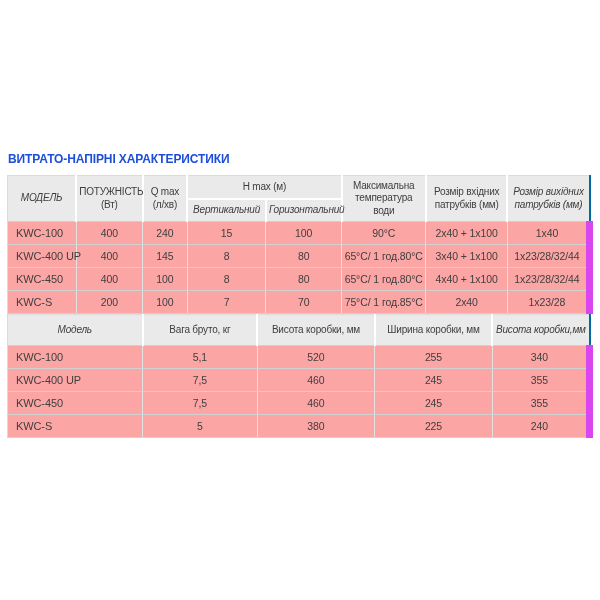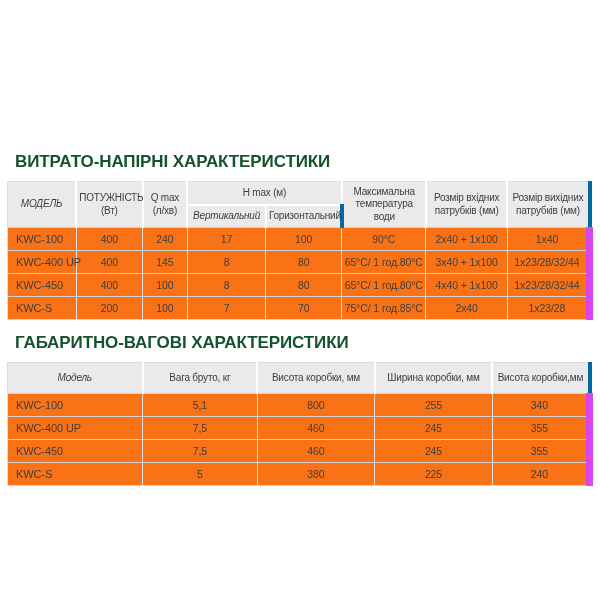--- a/index.html
+++ b/index.html
@@ -2,36 +2,36 @@
 <html><head>
 <meta charset="utf-8">
 <style>
   html,body{margin:0;padding:0;}
   body{
     width:600px;height:600px;background:#ffffff;position:relative;overflow:hidden;
     font-family:"Liberation Sans",sans-serif;
   }
   .sheet{position:absolute;left:7px;top:152px;width:586px;}
   .section-title{
-    font-size:17px;font-weight:bold;color:#14532d;margin:0 0 9px 8px;
+    font-size:12px;font-weight:bold;color:#1d4ed8;margin:0 0 9px 1px;
     letter-spacing:-0.1px;
   }
   .section-title.second{margin-top:13px;}
   table{width:100%;border-collapse:collapse;table-layout:fixed;color:#3e3e3e;}
   th{
     background:#eaeaea;border:2px solid #ffffff;font-weight:normal;
     font-size:10px;letter-spacing:-0.2px;text-align:center;vertical-align:middle;
     padding:1px 2px;line-height:1.25;
   }
   thead tr:first-child th{border-top:1px solid #dcdcdc;}
   th:first-child{border-left:1px solid #dcdcdc;font-style:italic;}
-  th:last-child{border-right:4px solid #0369a1;}
+  th:last-child{border-right:2px solid #0369a1;font-style:italic;}
   thead .hdr-bottom{border-bottom:1px solid #cfcfcf;}
   td{
-    background:#f97316;border:1px solid #e2e2e2;border-bottom:1px solid #d2d2d2;
+    background:#fca5a5;border:1px solid #e2e2e2;border-bottom:1px solid #d2d2d2;
     font-size:10.5px;text-align:center;vertical-align:middle;
     padding:1px 2px;white-space:nowrap;height:20px;letter-spacing:-0.1px;
   }
   td:first-child{border-left:1px solid #dcdcdc;}
   td:last-child{border-right:7px solid #d946ef;}
   td.model{text-align:left;padding-left:8px;font-size:11px;}
   .t1 thead tr{height:23px;}
   .t2 thead tr{height:31px;}
 </style>
 </head>
@@ -65,21 +65,21 @@
       <tr>
         <th class="hdr-bottom">Вертикальний</th>
         <th class="hdr-bottom">Горизонтальний</th>
       </tr>
     </thead>
     <tbody>
       <tr>
         <td class="model">KWC-100</td>
         <td>400</td>
         <td>240</td>
-        <td>17</td>
+        <td>15</td>
         <td>100</td>
         <td>90°С</td>
         <td>2x40 + 1x100</td>
         <td>1x40</td>
       </tr>
       <tr>
         <td class="model">KWC-400 UP</td>
         <td>400</td>
         <td>145</td>
         <td>8</td>
@@ -104,21 +104,20 @@
         <td>100</td>
         <td>7</td>
         <td>70</td>
         <td>75°С/ 1 год.85°С</td>
         <td>2x40</td>
         <td>1x23/28</td>
       </tr>
     </tbody>
   </table>
 
-  <h2 class="section-title second">ГАБАРИТНО-ВАГОВІ ХАРАКТЕРИСТИКИ</h2>
 
   <table class="t2">
     <colgroup>
       <col style="width:23.2%">
         <col style="width:19.7%">
         <col style="width:20.2%">
       <col style="width:20.2%">
         <col style="width:16.7%">
     </colgroup>
     <thead>
@@ -127,21 +126,21 @@
         <th class="hdr-bottom">Вага бруто, кг</th>
         <th class="hdr-bottom">Висота коробки, мм</th>
         <th class="hdr-bottom">Ширина коробки, мм</th>
         <th class="hdr-bottom">Висота коробки,мм</th>
       </tr>
     </thead>
     <tbody>
       <tr>
         <td class="model">KWC-100</td>
         <td>5,1</td>
-        <td>800</td>
+        <td>520</td>
         <td>255</td>
         <td>340</td>
       </tr>
       <tr>
         <td class="model">KWC-400 UP</td>
         <td>7,5</td>
         <td>460</td>
         <td>245</td>
         <td>355</td>
       </tr>

